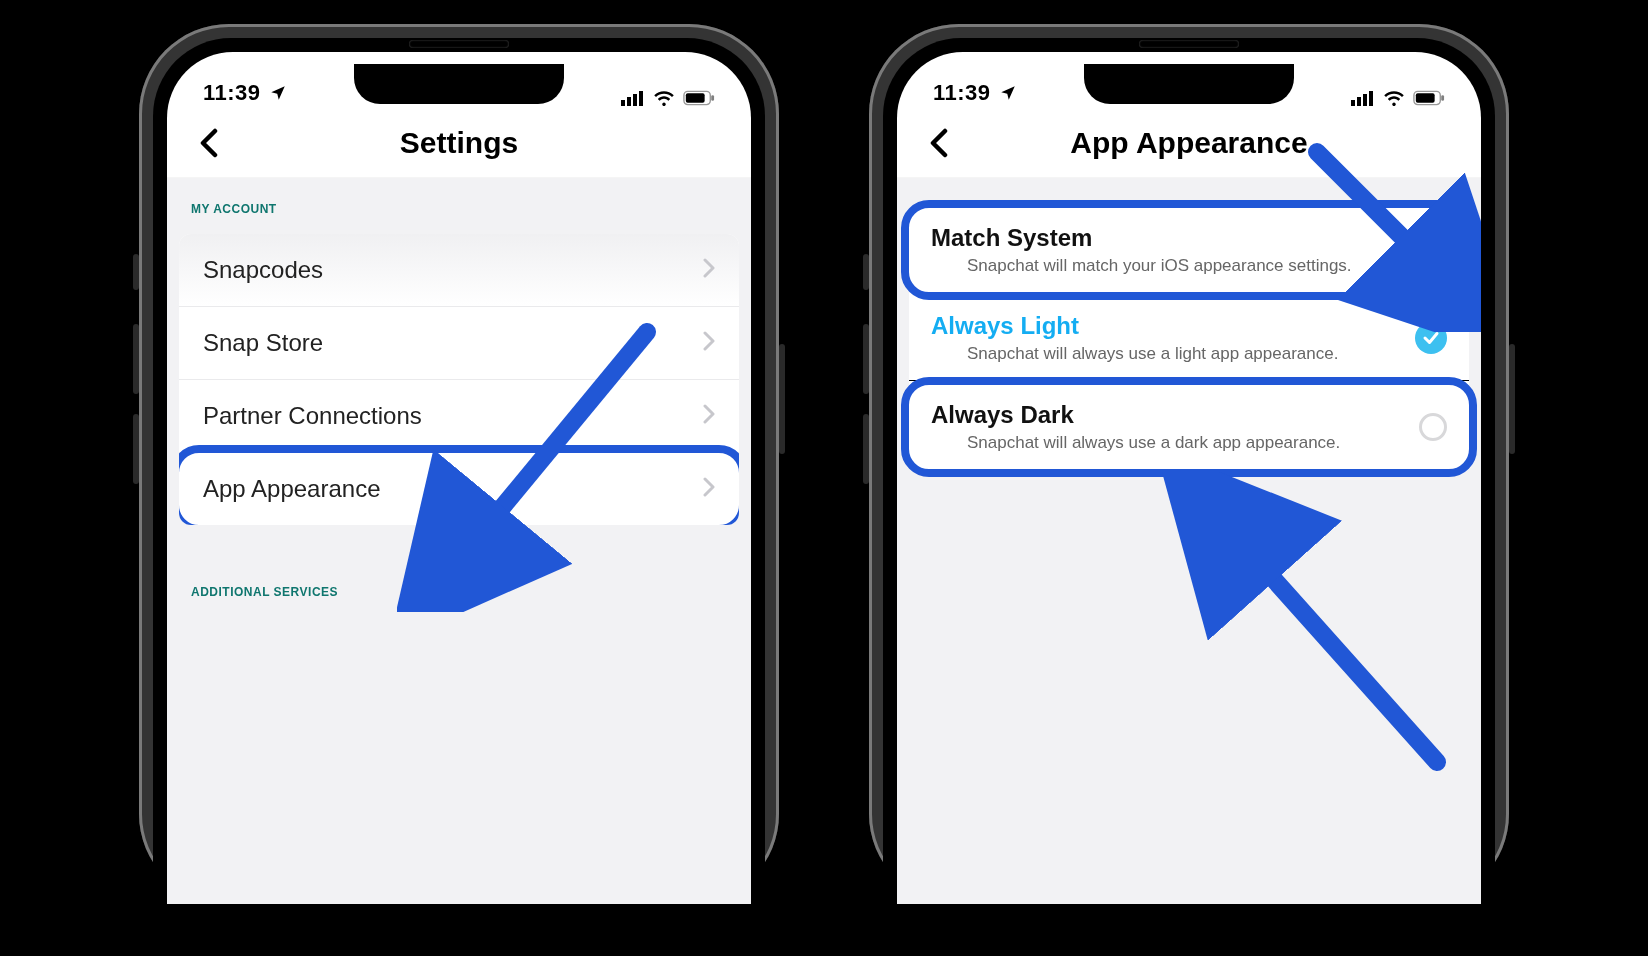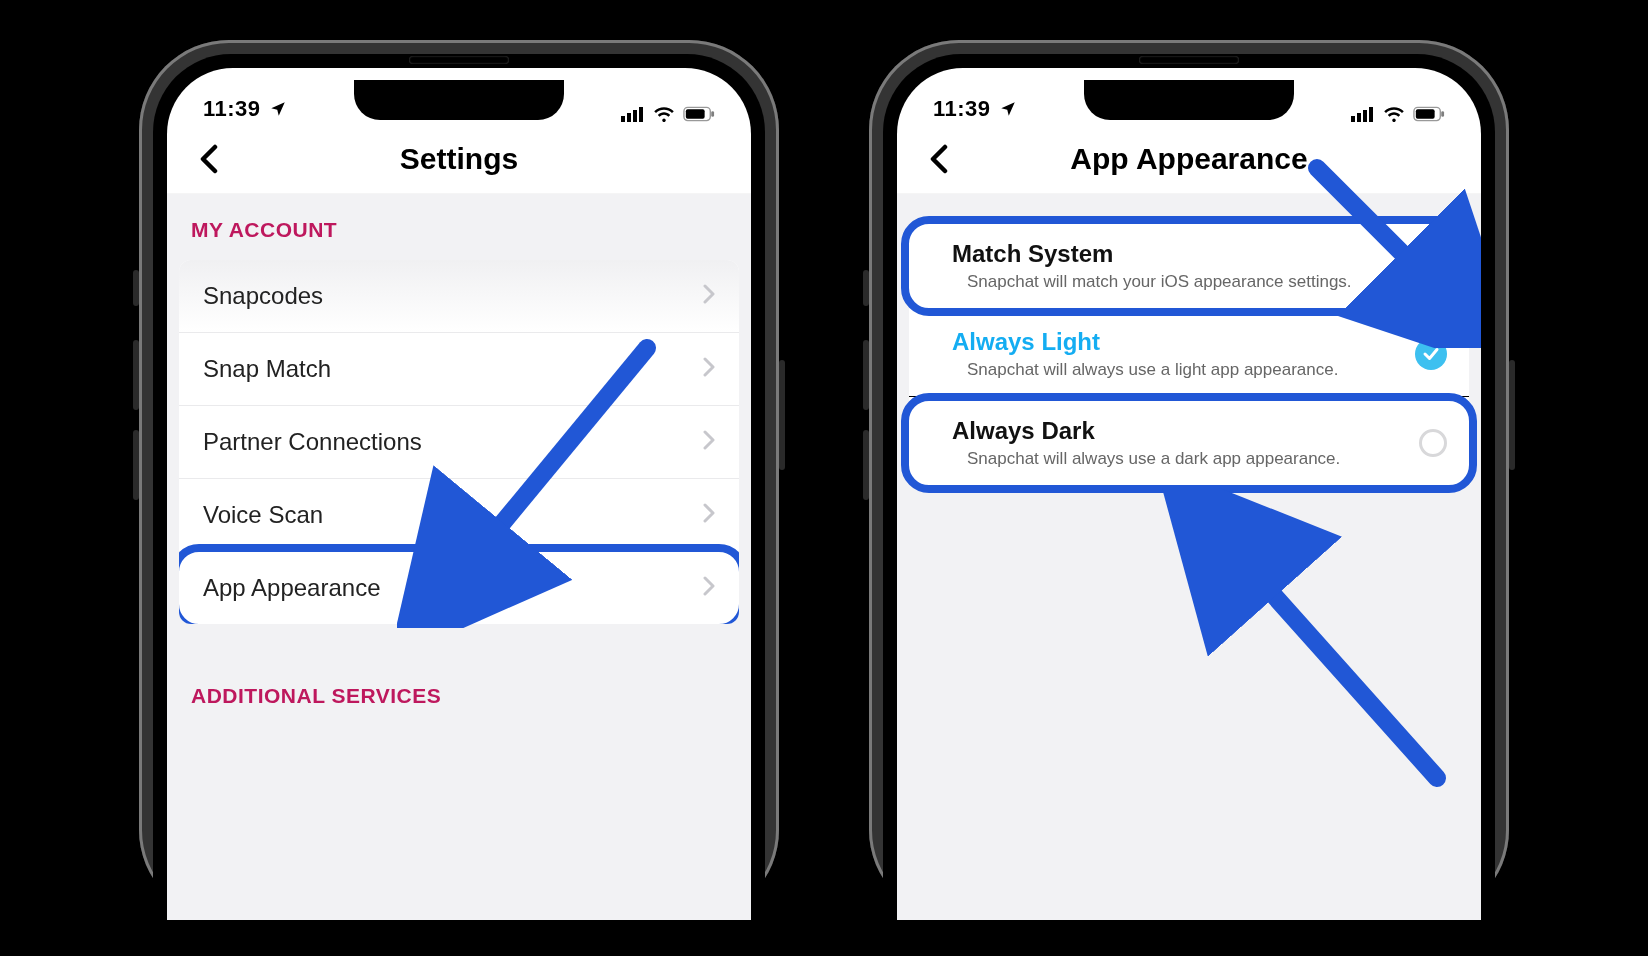--- a/index.html
+++ b/index.html
@@ -10,21 +10,21 @@
     font-family: -apple-system, BlinkMacSystemFont, "Helvetica Neue", Arial, sans-serif;
     position: relative;
     overflow: hidden;
   }
   .phones-wrap {
     display: flex;
     gap: 90px;
     position: absolute;
     left: 50%;
     transform: translateX(-50%);
-    top: 40px;
+    top: 24px;
   }
   .phone {
     width: 640px;
     height: 880px;
     position: relative;
   }
   .phone-frame {
     position: absolute;
     inset: 0;
     border-radius: 90px;
@@ -111,26 +111,26 @@
     display: flex; align-items: center; justify-content: center;
   }
   .page-title {
     font-size: 30px;
     font-weight: 800;
   }
 
   
   .content { background: #f2f2f4; min-height: 760px; }
   .section-header {
-    font-size: 21px;
+    font-size: 12px;
     font-weight: 800;
     letter-spacing: 0.5px;
     padding: 24px 24px 18px 24px;
     background: #f2f2f4;
-    color: #be185d;
+    color: #0f766e;
   }
   .list-group {
     background: #fff;
     margin: 0 12px;
     border-radius: 12px;
     overflow: hidden;
   }
   .list-row {
     display: flex;
     align-items: center;
@@ -163,21 +163,21 @@
   .option-row {
     padding: 16px 22px;
     border-bottom: 1px solid #000000;
     display: flex;
     justify-content: space-between;
     align-items: center;
     background: #fff;
   }
   .option-row:last-child { border-bottom: none; }
   .option-text { display:flex; flex-direction: column; gap: 4px; }
-  .option-title { font-size: 24px; font-weight: 700; color: #111; margin-left: 21px; }
+  .option-title { font-size: 24px; font-weight: 700; color: #111; }
   .option-title.active { color: #14adf2; }
   .option-desc { font-size: 17px; color: #666; margin-left: 36px; }
   .radio-empty {
     width: 28px; height: 28px; border-radius: 50%;
     border: 3px solid #d8d8da;
   }
   .radio-checked {
     width: 32px; height: 32px; border-radius: 50%;
     background: #3dc0f0;
     display: flex; align-items: center; justify-content: center;
@@ -252,33 +252,27 @@
         <div class="content">
           <div class="section-header">MY ACCOUNT</div>
           <div class="list-group">
             <div class="list-row faded-top">
               <span class="row-label">Snapcodes</span>
               <span class="chevron"><svg width="12" height="20" viewBox="0 0 12 20" fill="none" stroke="#c7c7cc" stroke-width="3" stroke-linecap="round" stroke-linejoin="round">
                     <polyline points="2,2 10,10 2,18"></polyline>
                   </svg></span>
             </div>
             <div class="list-row">
-              <span class="row-label">Snap Match</span>
+              <span class="row-label">Snap Store</span>
               <span class="chevron"><svg width="12" height="20" viewBox="0 0 12 20" fill="none" stroke="#c7c7cc" stroke-width="3" stroke-linecap="round" stroke-linejoin="round">
                     <polyline points="2,2 10,10 2,18"></polyline>
                   </svg></span>
             </div>
             <div class="list-row">
               <span class="row-label">Partner Connections</span>
-              <span class="chevron"><svg width="12" height="20" viewBox="0 0 12 20" fill="none" stroke="#c7c7cc" stroke-width="3" stroke-linecap="round" stroke-linejoin="round">
-                    <polyline points="2,2 10,10 2,18"></polyline>
-                  </svg></span>
-            </div>
-            <div class="list-row">
-              <span class="row-label">Voice Scan</span>
               <span class="chevron"><svg width="12" height="20" viewBox="0 0 12 20" fill="none" stroke="#c7c7cc" stroke-width="3" stroke-linecap="round" stroke-linejoin="round">
                     <polyline points="2,2 10,10 2,18"></polyline>
                   </svg></span>
             </div>
             <div class="list-row highlight-ring">
               <span class="row-label">App Appearance</span>
               <span class="chevron"><svg width="12" height="20" viewBox="0 0 12 20" fill="none" stroke="#c7c7cc" stroke-width="3" stroke-linecap="round" stroke-linejoin="round">
                     <polyline points="2,2 10,10 2,18"></polyline>
                   </svg></span>
             </div>

